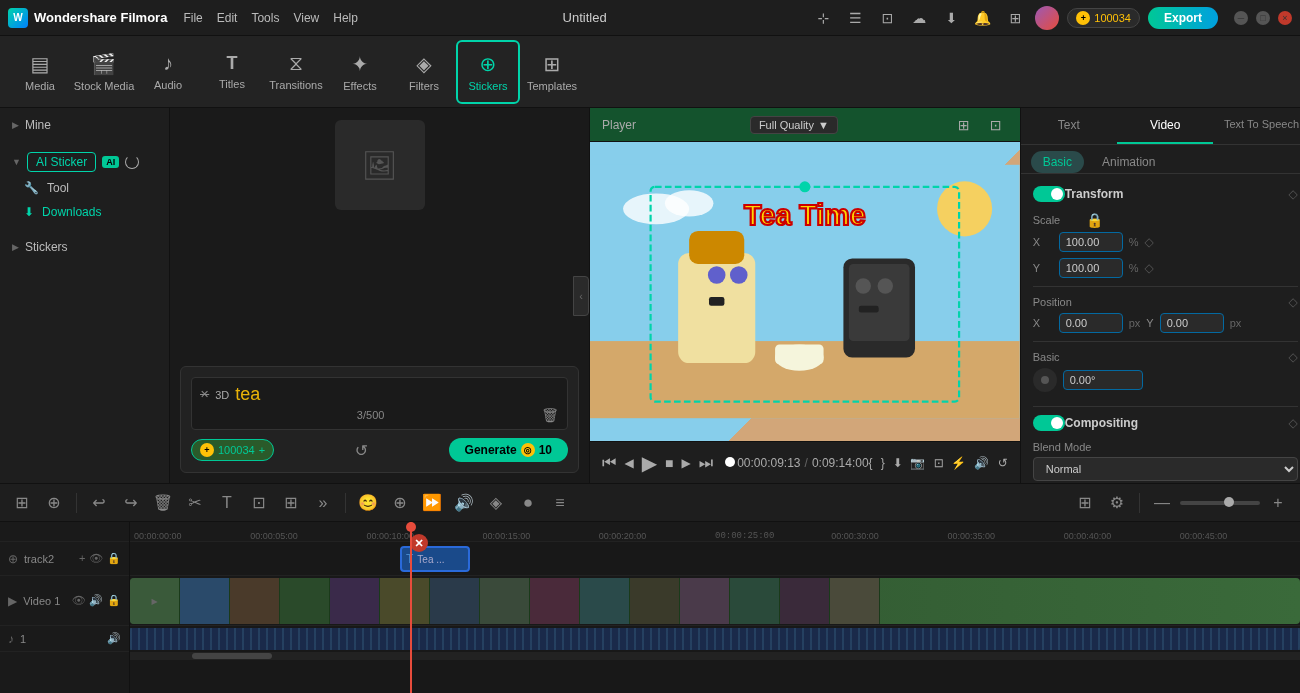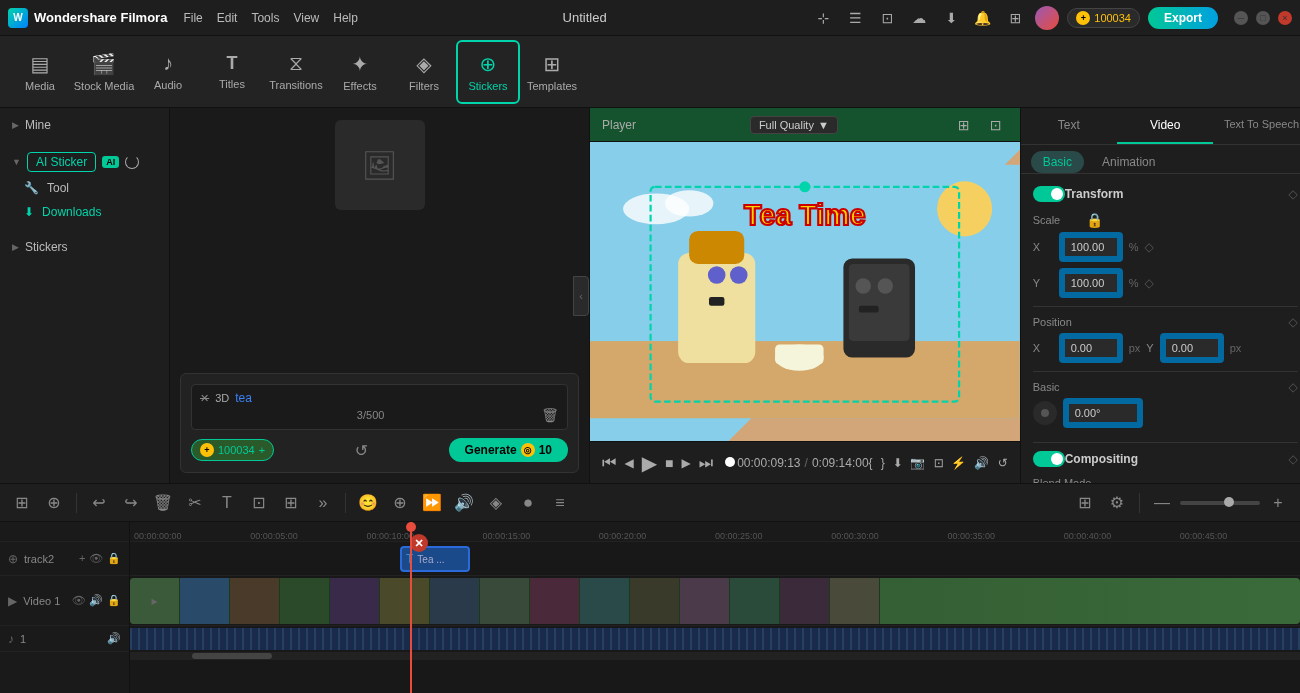--- a/index.html
+++ b/index.html
@@ -255,22 +255,22 @@
     .sticker-generate-box {
       background: #222;
       border: 1px solid #333;
       border-radius: 6px;
       margin: 0 10px 10px 10px;
       padding: 10px;
     }
     .generate-input {
       background: transparent;
       border: none;
-      color: #3b82f6;
-      font-size: 12px;
+      color: #eab308;
+      font-size: 18px;
       flex: 1;
       outline: none;
     }
     .generate-char-count {
       color: #888;
       font-size: 11px;
     }
     .generate-delete-btn {
       color: #888;
       cursor: pointer;
@@ -507,21 +507,21 @@
       gap: 6px;
       margin-bottom: 6px;
     }
     .prop-label {
       color: #888;
       font-size: 11px;
       width: 20px;
     }
     .prop-input {
       background: #2a2a2a;
-      border: 6px solid #0369a1;
+      border: 1px solid #0369a1;
       border-radius: 4px;
       color: #ccc;
       font-size: 11px;
       padding: 3px 6px;
       width: 64px;
     }
     .prop-unit {
       color: #666;
       font-size: 11px;
     }
@@ -1232,21 +1232,21 @@
 
     <div class="tracks-content">
 
       <div class="timeline-ruler">
         <div class="ruler-marks">
           <div class="ruler-mark" style="flex:1;min-width:80px;">00:00:00:00</div>
           <div class="ruler-mark" style="flex:1;min-width:80px;">00:00:05:00</div>
           <div class="ruler-mark" style="flex:1;min-width:80px;">00:00:10:00</div>
           <div class="ruler-mark" style="flex:1;min-width:80px;">00:00:15:00</div>
           <div class="ruler-mark" style="flex:1;min-width:80px;">00:00:20:00</div>
-          <div class="ruler-mark" style="flex:1;min-width:80px;">00:00:25:00</div>
+          <div class="ruler-mark" style="flex:1;min-width:80px;font-family:Liberation Mono, monospace;">00:00:25:00</div>
           <div class="ruler-mark" style="flex:1;min-width:80px;">00:00:30:00</div>
           <div class="ruler-mark" style="flex:1;min-width:80px;">00:00:35:00</div>
           <div class="ruler-mark" style="flex:1;min-width:80px;">00:00:40:00</div>
           <div class="ruler-mark" style="flex:1;min-width:80px;">00:00:45:00</div>
         </div>
       </div>
 
       <div class="playhead">
         <div class="playhead-top"></div>
       </div>

